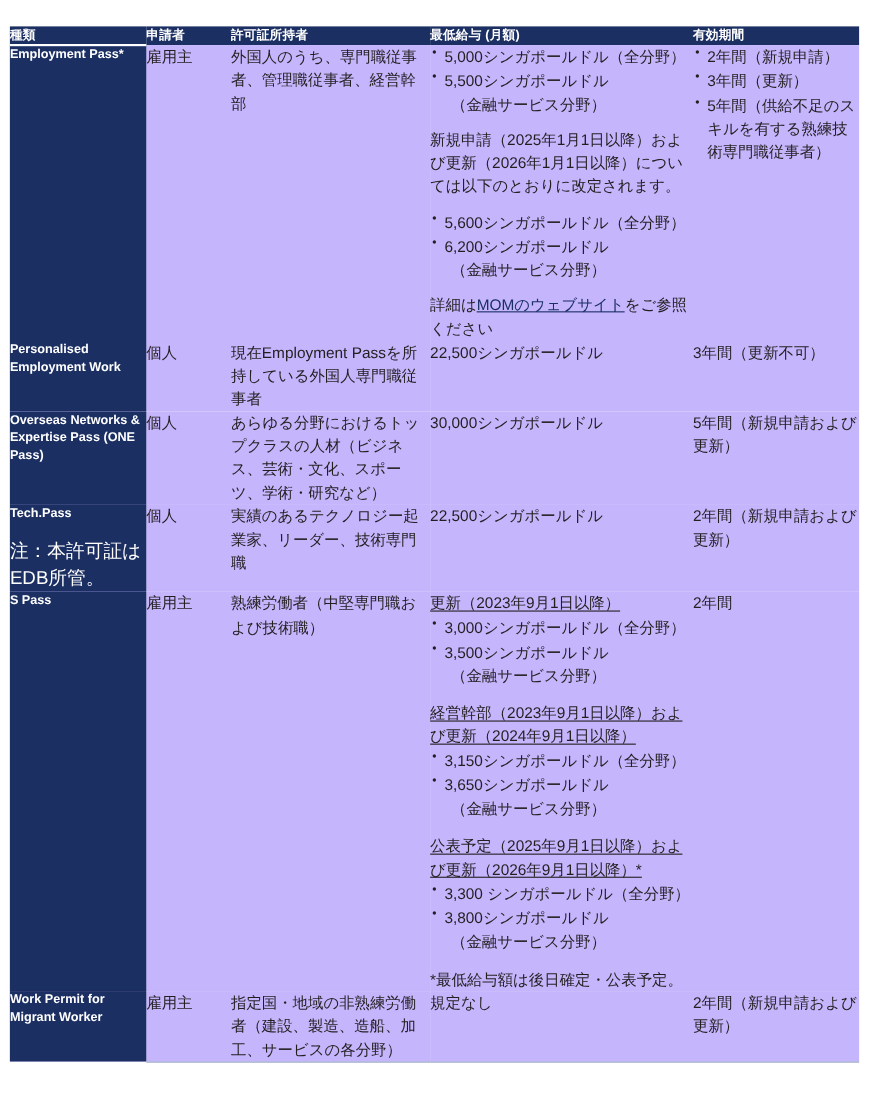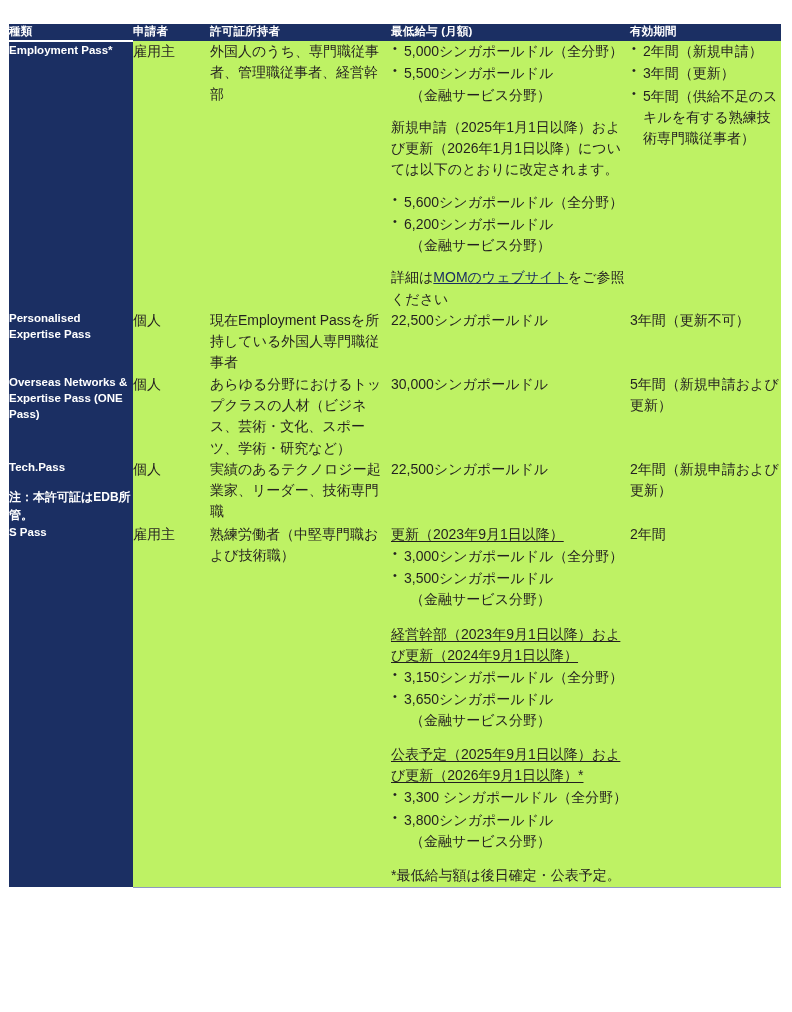--- a/index.html
+++ b/index.html
@@ -44,21 +44,21 @@
     font-weight: bold;
     letter-spacing: .2px;
     padding: 10px 10px 9px 10px;
     text-align: left;
     border-right: 2px solid #ffffff;
     height: 16px;
   }
   thead tr th:last-child { border-right: 0; margin-left: 20px; }
 
   
-  tbody tr { background: #bef264; }
+  tbody tr { background: #c4b5fd; }
   tbody td {
     border-top: 1.2px solid #8e9ac2;
     border-right: 1.2px solid #8e9ac2;
     padding: 9px 10px 10px 10px;
     font-size: 14px;
     line-height: 1.52;
     color: #231f20;
   }
   tbody td:last-child { border-right: 0; }
   tbody tr:last-child td { border-bottom: 1.2px solid #8e9ac2; }
@@ -72,22 +72,22 @@
     line-height: 1.42;
     border-top: 2px solid #ffffff;
     border-right: 2px solid #ffffff;
     padding: 11px 10px 10px 11px;
   }
   tbody tr:first-child td.name-cell { border-top: 2px solid #ffffff; }
   tbody tr:last-child td.name-cell { border-bottom: 0; }
   .name-note {
     display: block;
     margin-top: 14px;
-    font-weight: bold;
-    font-size: 12px;
+    font-weight: normal;
+    font-size: 17px;
     line-height: 1.45;
   }
 
   
   .c1 { width: 124px; }
   .c2 { width: 77px; }
   .c3 { width: 181px; }
   .c4 { width: 239px; }
   .c5 { width: 151px; }
 
@@ -173,21 +173,21 @@
           </td>
           <td>
             <ul class="bul">
               <li>2年間（新規申請）</li>
               <li>3年間（更新）</li>
               <li>5年間（供給不足のスキルを有する熟練技術専門職従事者）</li>
             </ul>
           </td>
         </tr>
         <tr>
-          <td class="name-cell"><span>Personalised Expertise Pass</span></td>
+          <td class="name-cell"><span>Personalised Employment Work</span></td>
           <td>個人</td>
           <td>現在Employment Passを所持している外国人専門職従事者</td>
           <td>
             <div class="para">22,500シンガポールドル</div>
           </td>
           <td>
             <div class="para">3年間（更新不可）</div>
           </td>
         </tr>
         <tr>
@@ -237,15 +237,26 @@
                 <li>3,300 シンガポールドル（全分野）</li>
                 <li>3,800シンガポールドル<span class="cont">（金融サービス分野）</span></li>
               </ul>
             </div>
             <div class="fnote">*最低給与額は後日確定・公表予定。</div>
           </td>
           <td>
             <div class="para">2年間</div>
           </td>
         </tr>
+        <tr>
+          <td class="name-cell"><span>Work Permit for Migrant Worker</span></td>
+          <td>雇用主</td>
+          <td>指定国・地域の非熟練労働者（建設、製造、造船、加工、サービスの各分野）</td>
+          <td>
+            <div class="para">規定なし</div>
+          </td>
+          <td>
+            <div class="para">2年間（新規申請および更新）</div>
+          </td>
+        </tr>
       </tbody>
   </table>
 </div>
 
 </body></html>

